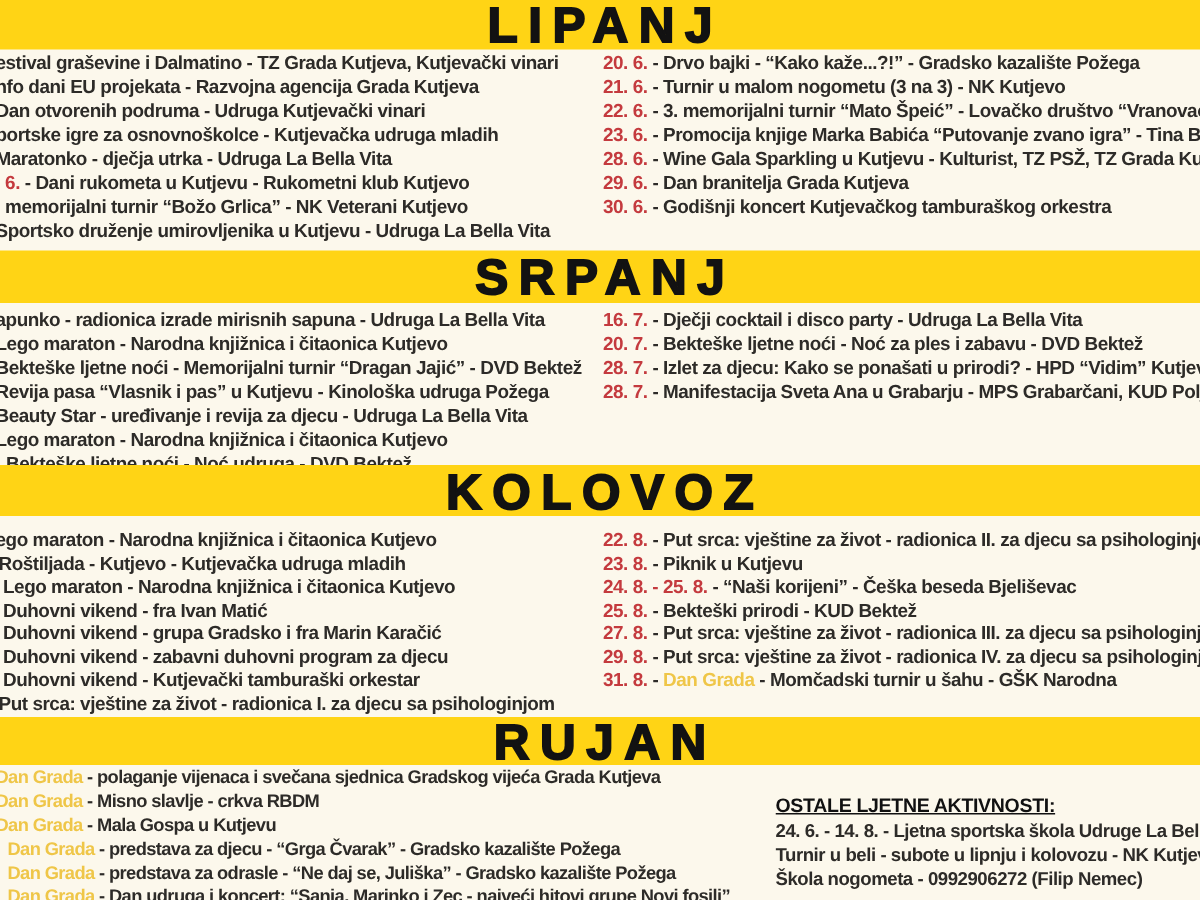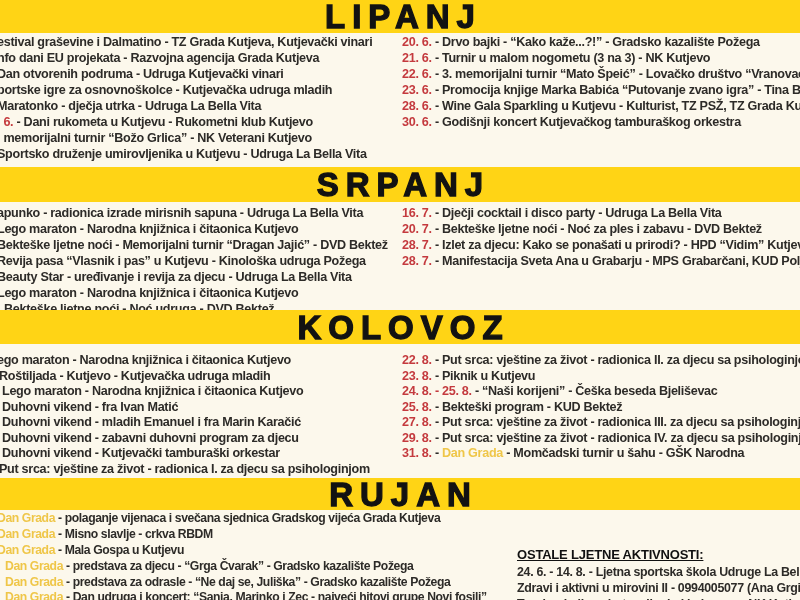--- a/index.html
+++ b/index.html
@@ -46,21 +46,21 @@
   .hl{color:var(--gold);}
   
   .sec-1 .col-left .row:nth-child(7){padding-left:7px;}
   .sec-2 .col-left .row:nth-child(2){padding-left:2px;}
   .sec-2 .col-left .row:nth-child(n+3){padding-left:5px;}
   .sec-2 .col-left .row:nth-child(8){padding-left:2px;}
   .sec-3 .col-left .row:nth-child(n+4){padding-left:8px;}
   .others{position:absolute;left:517px;top:528px;width:283px;height:72px;overflow:hidden;}
   .others-heading{
     font-size:13px;font-weight:bold;color:#111;text-decoration:underline;
-    height:18px;line-height:18px;letter-spacing:-0.2px;white-space:nowrap;margin-top:18px;
+    height:18px;line-height:18px;letter-spacing:-0.2px;white-space:nowrap;
   }
   .others .row{height:16px;line-height:16px;font-size:12.4px;}
 </style>
 </head>
 <body>
 
 <div class="page">
   <div class="topmark"></div>
   <div id="poster-root">
       <div class="band band-0">
@@ -76,20 +76,21 @@
           <div class="row"><span class="date">. 6.</span><span> - Dani rukometa u Kutjevu - Rukometni klub Kutjevo</span></div>
           <div class="row"><span>. memorijalni turnir “Božo Grlica” - NK Veterani Kutjevo</span></div>
           <div class="row"><span>Sportsko druženje umirovljenika u Kutjevu - Udruga La Bella Vita</span></div>
         </div>
         <div class="col col-right">
           <div class="row"><span class="date">20. 6.</span><span> - Drvo bajki - “Kako kaže...?!” - Gradsko kazalište Požega</span></div>
           <div class="row"><span class="date">21. 6.</span><span> - Turnir u malom nogometu (3 na 3) - NK Kutjevo</span></div>
           <div class="row"><span class="date">22. 6.</span><span> - 3. memorijalni turnir “Mato Špeić” - Lovačko društvo “Vranovac”</span></div>
           <div class="row"><span class="date">23. 6.</span><span> - Promocija knjige Marka Babića “Putovanje zvano igra” - Tina Bilo</span></div>
           <div class="row"><span class="date">28. 6.</span><span> - Wine Gala Sparkling u Kutjevu - Kulturist, TZ PSŽ, TZ Grada Kutje</span></div>
+          <div class="row"><span class="date">29. 6.</span><span> - Dan branitelja Grada Kutjeva</span></div>
           <div class="row"><span class="date">30. 6.</span><span> - Godišnji koncert Kutjevačkog tamburaškog orkestra</span></div>
         </div>
       </div>
       <div class="band band-1">
         <span class="band-title">SRPANJ</span>
       </div>
       <div class="sec sec-1">
         <div class="col col-left">
           <div class="row"><span>apunko - radionica izrade mirisnih sapuna - Udruga La Bella Vita</span></div>
           <div class="row"><span>Lego maraton - Narodna knjižnica i čitaonica Kutjevo</span></div>
@@ -108,30 +109,30 @@
       </div>
       <div class="band band-2">
         <span class="band-title">KOLOVOZ</span>
       </div>
       <div class="sec sec-2">
         <div class="col col-left">
           <div class="row"><span>ego maraton - Narodna knjižnica i čitaonica Kutjevo</span></div>
           <div class="row"><span>Roštiljada - Kutjevo - Kutjevačka udruga mladih</span></div>
           <div class="row"><span>Lego maraton - Narodna knjižnica i čitaonica Kutjevo</span></div>
           <div class="row"><span>Duhovni vikend - fra Ivan Matić</span></div>
-          <div class="row"><span>Duhovni vikend - mladih Emanuel i fra Marin Karačić</span></div>
+          <div class="row"><span>Duhovni vikend - grupa Gradsko i fra Marin Karačić</span></div>
           <div class="row"><span>Duhovni vikend - zabavni duhovni program za djecu</span></div>
           <div class="row"><span>Duhovni vikend - Kutjevački tamburaški orkestar</span></div>
           <div class="row"><span>Put srca: vještine za život - radionica I. za djecu sa psihologinjom</span></div>
         </div>
         <div class="col col-right">
           <div class="row"><span class="date">22. 8.</span><span> - Put srca: vještine za život - radionica II. za djecu sa psihologinjom</span></div>
           <div class="row"><span class="date">23. 8.</span><span> - Piknik u Kutjevu</span></div>
           <div class="row"><span class="date">24. 8. - 25. 8.</span><span> - “Naši korijeni” - Češka beseda Bjeliševac</span></div>
-          <div class="row"><span class="date">25. 8.</span><span> - Bekteški program - KUD Bektež</span></div>
+          <div class="row"><span class="date">25. 8.</span><span> - Bekteški prirodi - KUD Bektež</span></div>
           <div class="row"><span class="date">27. 8.</span><span> - Put srca: vještine za život - radionica III. za djecu sa psihologinjom</span></div>
           <div class="row"><span class="date">29. 8.</span><span> - Put srca: vještine za život - radionica IV. za djecu sa psihologinjom</span></div>
           <div class="row"><span class="date">31. 8.</span><span> - </span><span class="hl">Dan Grada</span><span> - Momčadski turnir u šahu - GŠK Narodna</span></div>
         </div>
       </div>
       <div class="band band-3">
         <span class="band-title">RUJAN</span>
       </div>
       <div class="sec sec-3">
         <div class="col col-left">
@@ -142,18 +143,17 @@
           <div class="row"><span class="hl">Dan Grada</span><span> - predstava za odrasle - “Ne daj se, Juliška” - Gradsko kazalište Požega</span></div>
           <div class="row"><span class="hl">Dan Grada</span><span> - Dan udruga i koncert: “Sanja, Marinko i Zec - najveći hitovi grupe Novi fosili”</span></div>
         </div>
         <div class="col col-right"></div>
       </div>
     </div>
   <div class="others">
     <div class="others-heading">OSTALE LJETNE AKTIVNOSTI:</div>
     <div id="others-list">
         <div class="row"><span class="lead">24. 6. - 14. 8.</span><span> - Ljetna sportska škola Udruge La Bella</span></div>
-        <div class="row"><span class="lead">Zdravi i aktivni u mirovini II </span><span> - 0994005077 (Ana Grgi</span></div>
         <div class="row"><span class="lead">Turnir u beli</span><span> - subote u lipnju i kolovozu - NK Kutjev</span></div>
         <div class="row"><span class="lead">Škola nogometa</span><span> - 0992906272 (Filip Nemec)</span></div>
       </div>
   </div>
 </div>
 
 </body></html>

